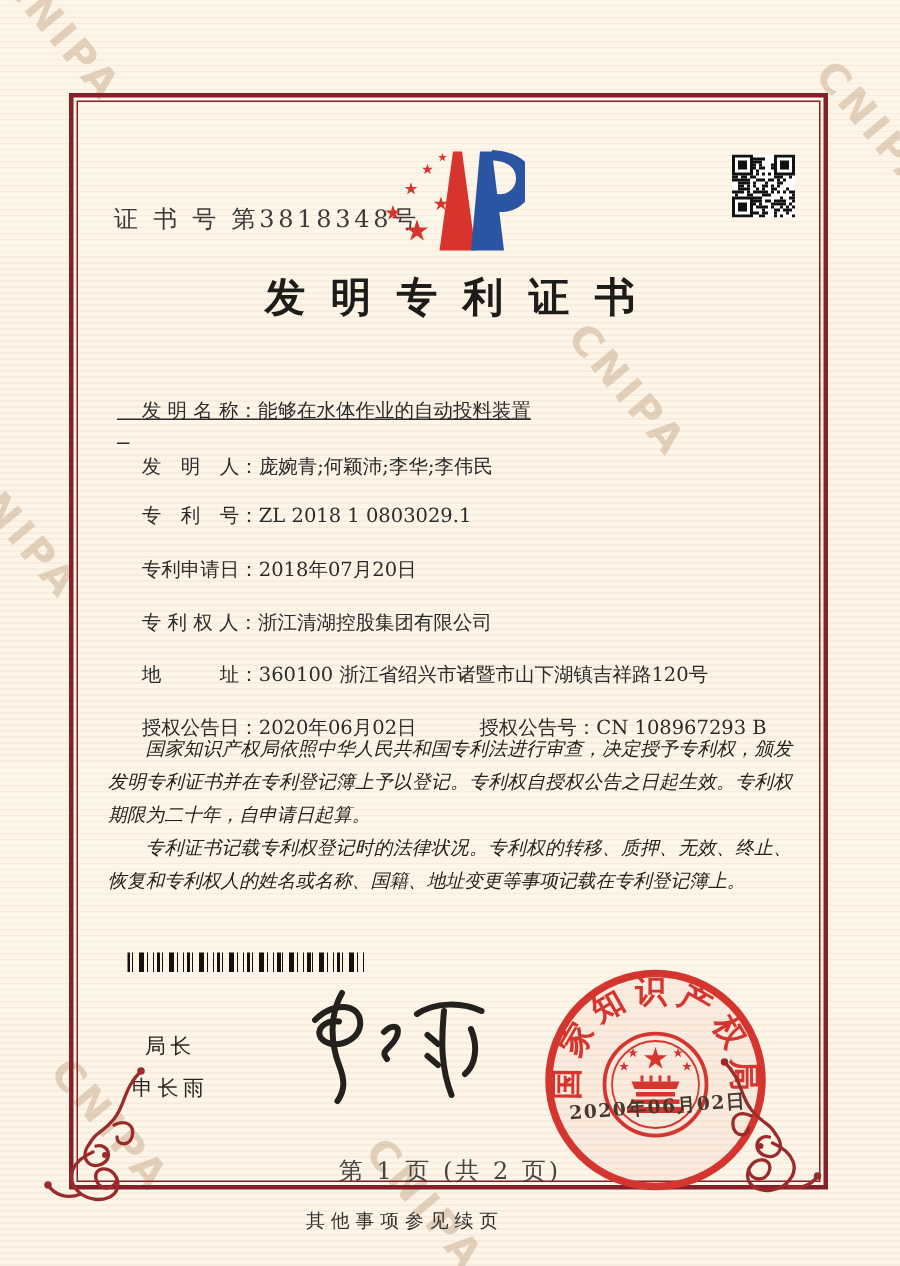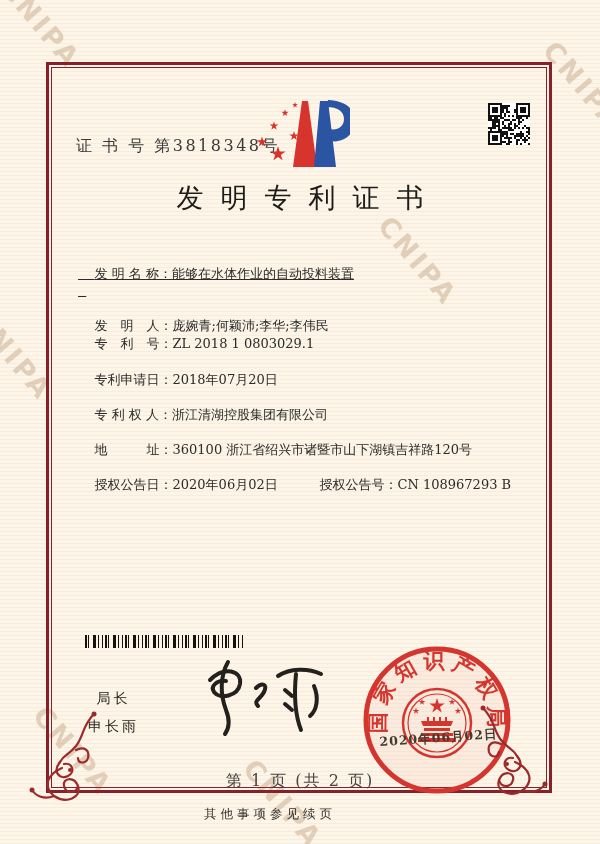--- a/index.html
+++ b/index.html
@@ -9,21 +9,21 @@
   .watermark{position:absolute;font-family:"DejaVu Sans","Liberation Sans",sans-serif;
     font-weight:bold;font-size:27px;letter-spacing:3px;color:rgba(184,146,112,0.38);
     transform:rotate(50deg);white-space:nowrap;pointer-events:none;}
   .frame-outer{position:absolute;left:46px;top:62px;width:500px;height:725px;
     border:3px solid #86202a;}
   .frame-inner{position:absolute;left:2px;top:2px;right:2px;bottom:2px;border:1px solid #86202a;}
   .cert-number{position:absolute;left:76px;top:100px;font-size:16px;letter-spacing:2.5px;color:#3a3a3a;white-space:pre;margin-top:36px;}
   .logo{position:absolute;left:250px;top:96px;}
   .qr{position:absolute;left:488px;top:103px;width:42px;height:42px;background:#fff;}
   .title{position:absolute;left:0;top:180px;width:600px;text-align:center;
-    font-size:27px;font-weight:normal;letter-spacing:17px;padding-left:17px;box-sizing:border-box;color:#1d1c1a;}
+    font-size:27px;font-weight:bold;letter-spacing:17px;padding-left:17px;box-sizing:border-box;color:#1d1c1a;}
   .field-row{position:absolute;left:78px;font-size:13px;color:#2b2b2b;white-space:pre;}
   .field-label{white-space:pre;}
   .field-value{white-space:pre;}
   .auth-pair{position:absolute;font-size:13px;color:#2b2b2b;white-space:pre;}
   .paragraphs{position:absolute;left:72px;top:488px;width:456px;font-size:12.5px;
     line-height:22px;color:#25211d;font-style:italic;}
   .paragraphs p{margin:0;text-indent:2em;text-align:justify;}
   .barcode{position:absolute;left:85px;top:635px;width:158px;height:13px;
     background-image:
       repeating-linear-gradient(90deg,#15110e 0 2px,rgba(0,0,0,0) 2px 3px,#15110e 3px 4px,rgba(0,0,0,0) 4px 8px,#15110e 8px 11px,rgba(0,0,0,0) 11px 13px,#15110e 13px 14px,rgba(0,0,0,0) 14px 17px,#15110e 17px 18px,rgba(0,0,0,0) 18px 20px);}
@@ -225,21 +225,21 @@
       <rect x="0" y="28" width="14" height="14" fill="#111"></rect>
       <rect x="2" y="30" width="10" height="10" fill="#fff"></rect>
       <rect x="4" y="32" width="6" height="6" fill="#111"></rect>
     </svg>
 
   <div class="title">发明专利证书</div>
 
   <div class="field-row" style="top:250px;text-decoration:underline;">
     <span class="field-label">发 明 名 称：</span><span class="field-value">能够在水体作业的自动投料装置</span>
   </div>
-  <div class="field-row" style="top:302px;">
+  <div class="field-row" style="top:287px;">
     <span class="field-label">发　明　人：</span><span class="field-value">庞婉青;何颖沛;李华;李伟民</span>
   </div>
   <div class="field-row" style="top:320px;">
     <span class="field-label">专　利　号：</span><span class="field-value">ZL 2018 1 0803029.1</span>
   </div>
   <div class="field-row" style="top:356px;">
     <span class="field-label">专利申请日：</span><span class="field-value">2018年07月20日</span>
   </div>
   <div class="field-row" style="top:391px;">
     <span class="field-label">专 利 权 人：</span><span class="field-value">浙江清湖控股集团有限公司</span>
@@ -248,20 +248,24 @@
     <span class="field-label">地　　　址：</span><span class="field-value">360100 浙江省绍兴市诸暨市山下湖镇吉祥路120号</span>
   </div>
 
   <div class="auth-pair" style="left:78px;top:461px;">
     <span>授权公告日：</span><span>2020年06月02日</span>
   </div>
   <div class="auth-pair" style="left:303px;top:461px;">
     <span>授权公告号：</span><span>CN 108967293 B</span>
   </div>
 
+  <div class="paragraphs">
+    <p>国家知识产权局依照中华人民共和国专利法进行审查，决定授予专利权，颁发发明专利证书并在专利登记簿上予以登记。专利权自授权公告之日起生效。专利权期限为二十年，自申请日起算。</p>
+    <p>专利证书记载专利权登记时的法律状况。专利权的转移、质押、无效、终止、恢复和专利权人的姓名或名称、国籍、地址变更等事项记载在专利登记簿上。</p>
+  </div>
 
   <div class="barcode"></div>
 
   <div class="signer">
     <div>局长</div>
     <div>申长雨</div>
   </div>
 
   <svg class="signature" width="140" height="90" viewBox="0 0 140 90">
     <g fill="none" stroke="#23201d" stroke-width="4" stroke-linecap="round">

